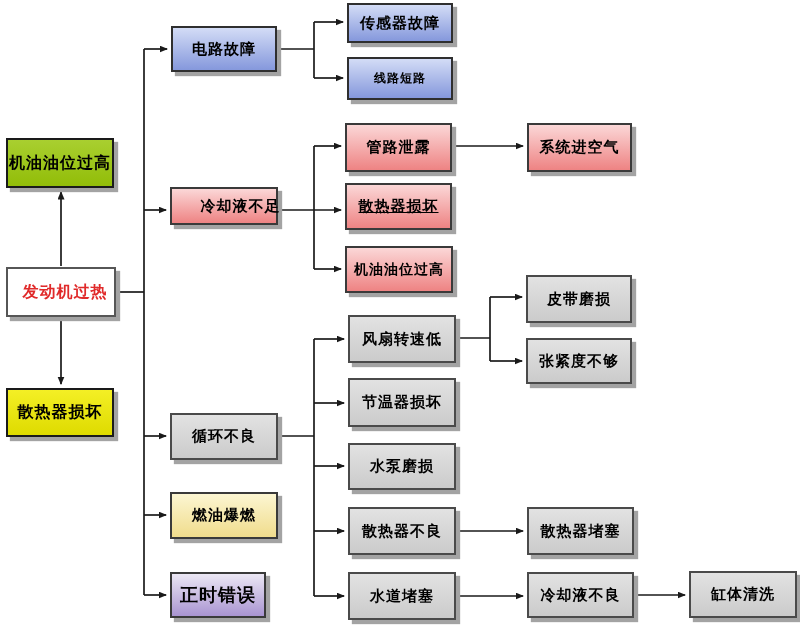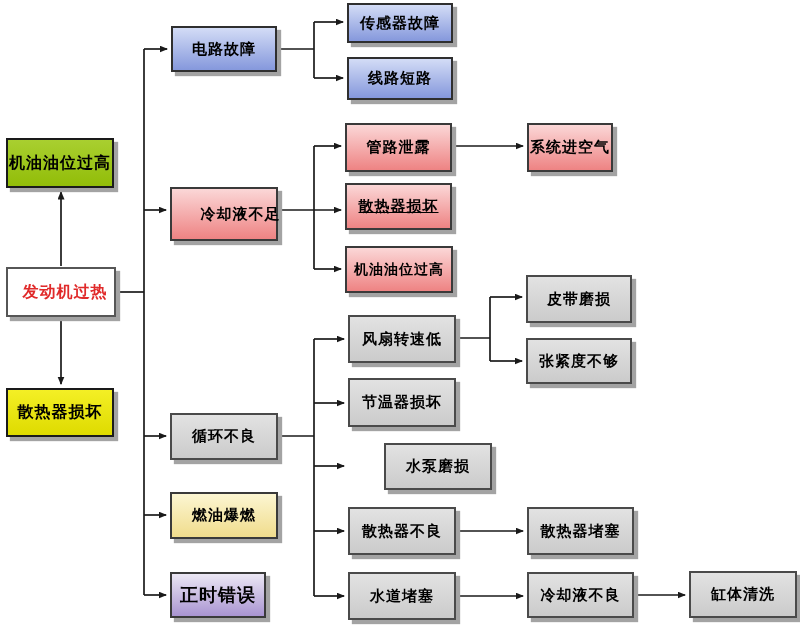--- a/index.html
+++ b/index.html
@@ -75,32 +75,32 @@
       <polyline points="456,531 523,531" class="edge" stroke="#1a1a1a" marker-end="url(#arrow)"></polyline>
       <polyline points="456,596 523,596" class="edge" stroke="#1a1a1a" marker-end="url(#arrow)"></polyline>
       <polyline points="634,595 685,595" class="edge" stroke="#1a1a1a" marker-end="url(#arrow)"></polyline>
     </svg>
   <div id="node-layer">
       <div class="node" style="left: 6px; top: 138px; width: 108px; height: 50px; background: linear-gradient(rgb(169, 207, 48), rgb(146, 189, 8)); border: 2px solid rgb(26, 26, 26); font-size: 16px;">机油油位过高</div>
       <div class="node" style="left: 6px; top: 267px; width: 110px; height: 50px; background: linear-gradient(rgb(255, 255, 255), rgb(255, 255, 255)); border: 2px solid rgb(86, 86, 86); color: rgb(224, 42, 42); font-size: 16px; padding-left: 8px;">发动机过热</div>
       <div class="node" style="left: 6px; top: 388px; width: 108px; height: 49px; background: linear-gradient(rgb(244, 239, 37), rgb(222, 219, 0)); border: 2px solid rgb(26, 26, 26); font-size: 16px;">散热器损坏</div>
       <div class="node" style="left: 171px; top: 26px; width: 106px; height: 46px; background: linear-gradient(rgb(211, 220, 246), rgb(133, 152, 220)); border: 2px solid rgb(47, 47, 47); font-size: 15px;">电路故障</div>
       <div class="node" style="left: 347px; top: 3px; width: 106px; height: 40px; background: linear-gradient(rgb(211, 220, 246), rgb(133, 152, 220)); border: 2px solid rgb(47, 47, 47); font-size: 15px;">传感器故障</div>
-      <div class="node" style="left: 347px; top: 57px; width: 106px; height: 43px; background: linear-gradient(rgb(211, 220, 246), rgb(133, 152, 220)); border: 2px solid rgb(47, 47, 47); font-size: 15px;">线路短路</div>
-      <div class="node" style="left: 170px; top: 187px; width: 108px; height: 54px; background: linear-gradient(rgb(251, 215, 215), rgb(238, 131, 131)); border: 2px solid rgb(58, 58, 58); font-size: 15px; padding-left: 33px;">冷却液不足</div>
+      <div class="node" style="left: 347px; top: 57px; width: 106px; height: 43px; background: linear-gradient(rgb(211, 220, 246), rgb(133, 152, 220)); border: 2px solid rgb(47, 47, 47); font-size: 12px;">线路短路</div>
+      <div class="node" style="left: 170px; top: 187px; width: 108px; height: 38px; background: linear-gradient(rgb(251, 215, 215), rgb(238, 131, 131)); border: 2px solid rgb(58, 58, 58); font-size: 15px; padding-left: 33px;">冷却液不足</div>
       <div class="node" style="left: 345px; top: 123px; width: 107px; height: 49px; background: linear-gradient(rgb(251, 215, 215), rgb(238, 131, 131)); border: 2px solid rgb(58, 58, 58); font-size: 15px;">管路泄露</div>
       <div class="node" style="left: 345px; top: 183px; width: 107px; height: 47px; background: linear-gradient(rgb(251, 215, 215), rgb(238, 131, 131)); border: 2px solid rgb(58, 58, 58); font-size: 15px; text-decoration: underline;">散热器损坏</div>
       <div class="node" style="left: 345px; top: 246px; width: 108px; height: 47px; background: linear-gradient(rgb(251, 215, 215), rgb(238, 131, 131)); border: 2px solid rgb(58, 58, 58); font-size: 14px;">机油油位过高</div>
-      <div class="node" style="left: 527px; top: 123px; width: 86px; height: 49px; background: linear-gradient(rgb(251, 215, 215), rgb(238, 131, 131)); border: 2px solid rgb(58, 58, 58); font-size: 15px;">系统进空气</div>
+      <div class="node" style="left: 527px; top: 123px; width: 105px; height: 49px; background: linear-gradient(rgb(251, 215, 215), rgb(238, 131, 131)); border: 2px solid rgb(58, 58, 58); font-size: 15px;">系统进空气</div>
       <div class="node" style="left: 170px; top: 413px; width: 108px; height: 47px; background: linear-gradient(rgb(226, 226, 226), rgb(203, 203, 203)); border: 2px solid rgb(74, 74, 74); font-size: 15px;">循环不良</div>
       <div class="node" style="left: 348px; top: 315px; width: 108px; height: 48px; background: linear-gradient(rgb(226, 226, 226), rgb(203, 203, 203)); border: 2px solid rgb(74, 74, 74); font-size: 15px; text-align: right;">风扇转速低</div>
       <div class="node" style="left: 526px; top: 275px; width: 106px; height: 48px; background: linear-gradient(rgb(226, 226, 226), rgb(203, 203, 203)); border: 2px solid rgb(74, 74, 74); font-size: 15px;">皮带磨损</div>
       <div class="node" style="left: 526px; top: 338px; width: 106px; height: 46px; background: linear-gradient(rgb(226, 226, 226), rgb(203, 203, 203)); border: 2px solid rgb(74, 74, 74); font-size: 15px; text-align: center;">张紧度不够</div>
       <div class="node" style="left: 348px; top: 378px; width: 108px; height: 49px; background: linear-gradient(rgb(226, 226, 226), rgb(203, 203, 203)); border: 2px solid rgb(74, 74, 74); font-size: 15px;">节温器损坏</div>
-      <div class="node" style="left: 348px; top: 443px; width: 108px; height: 47px; background: linear-gradient(rgb(226, 226, 226), rgb(203, 203, 203)); border: 2px solid rgb(74, 74, 74); font-size: 15px; margin-left: 36px;">水泵磨损</div>
+      <div class="node" style="left: 348px; top: 443px; width: 108px; height: 47px; background: linear-gradient(rgb(226, 226, 226), rgb(203, 203, 203)); border: 2px solid rgb(74, 74, 74); font-size: 15px;">水泵磨损</div>
       <div class="node" style="left: 348px; top: 507px; width: 108px; height: 48px; background: linear-gradient(rgb(226, 226, 226), rgb(203, 203, 203)); border: 2px solid rgb(74, 74, 74); font-size: 15px;">散热器不良</div>
       <div class="node" style="left: 527px; top: 507px; width: 107px; height: 48px; background: linear-gradient(rgb(226, 226, 226), rgb(203, 203, 203)); border: 2px solid rgb(74, 74, 74); font-size: 15px;">散热器堵塞</div>
       <div class="node" style="left: 348px; top: 572px; width: 108px; height: 48px; background: linear-gradient(rgb(226, 226, 226), rgb(203, 203, 203)); border: 2px solid rgb(74, 74, 74); font-size: 15px;">水道堵塞</div>
       <div class="node" style="left: 527px; top: 572px; width: 107px; height: 46px; background: linear-gradient(rgb(226, 226, 226), rgb(203, 203, 203)); border: 2px solid rgb(74, 74, 74); font-size: 15px;">冷却液不良</div>
       <div class="node" style="left: 689px; top: 571px; width: 108px; height: 47px; background: linear-gradient(rgb(226, 226, 226), rgb(203, 203, 203)); border: 2px solid rgb(74, 74, 74); font-size: 15px;">缸体清洗</div>
       <div class="node" style="left: 170px; top: 492px; width: 108px; height: 47px; background: linear-gradient(rgb(252, 246, 210), rgb(240, 220, 140)); border: 2px solid rgb(58, 58, 58); font-size: 15px;">燃油爆燃</div>
       <div class="node" style="left: 170px; top: 572px; width: 96px; height: 46px; background: linear-gradient(rgb(235, 231, 244), rgb(169, 148, 209)); border: 2px solid rgb(58, 58, 58); font-size: 18px;">正时错误</div>
     </div>
 </div>
 

